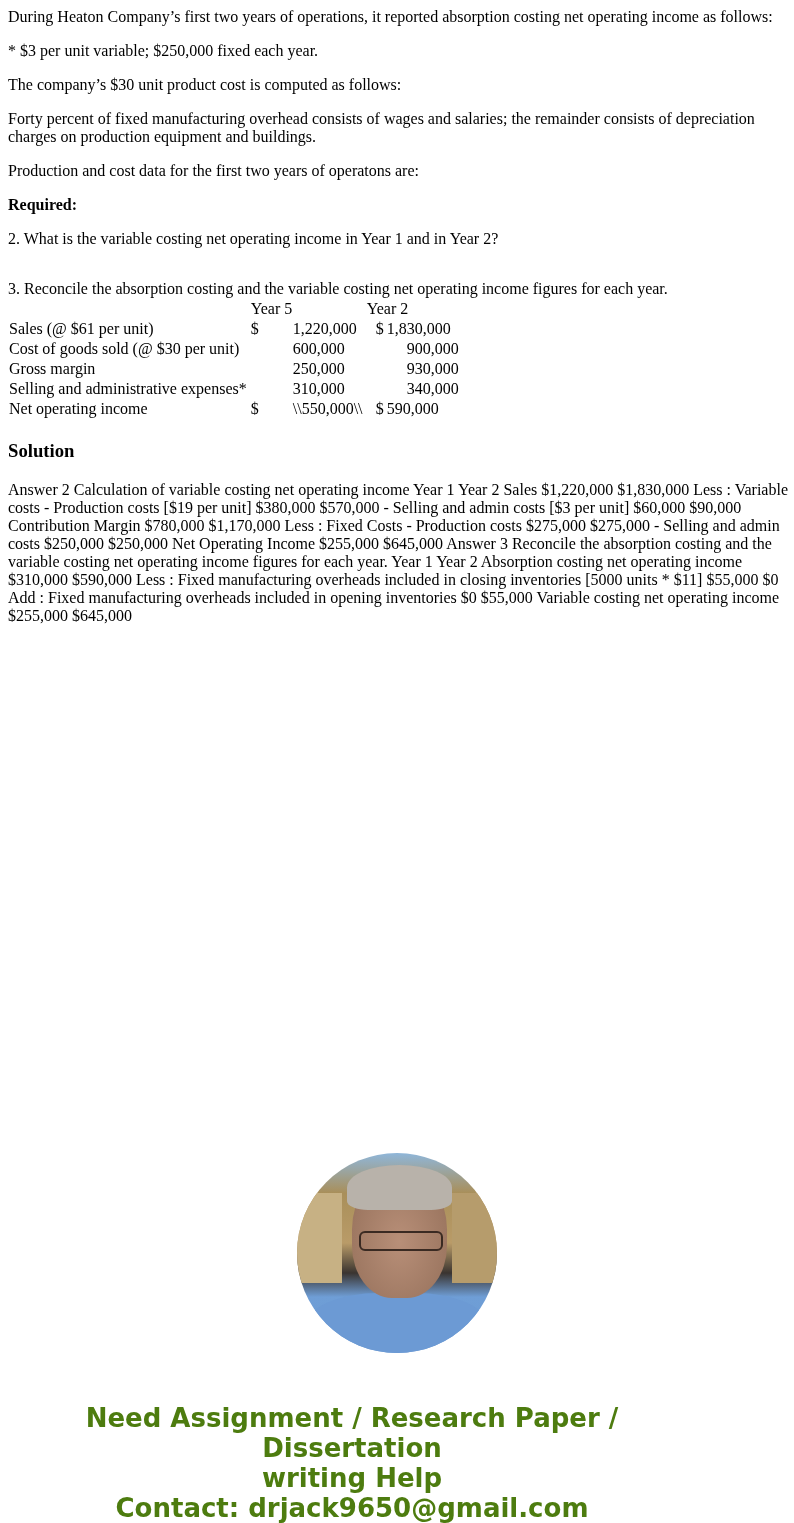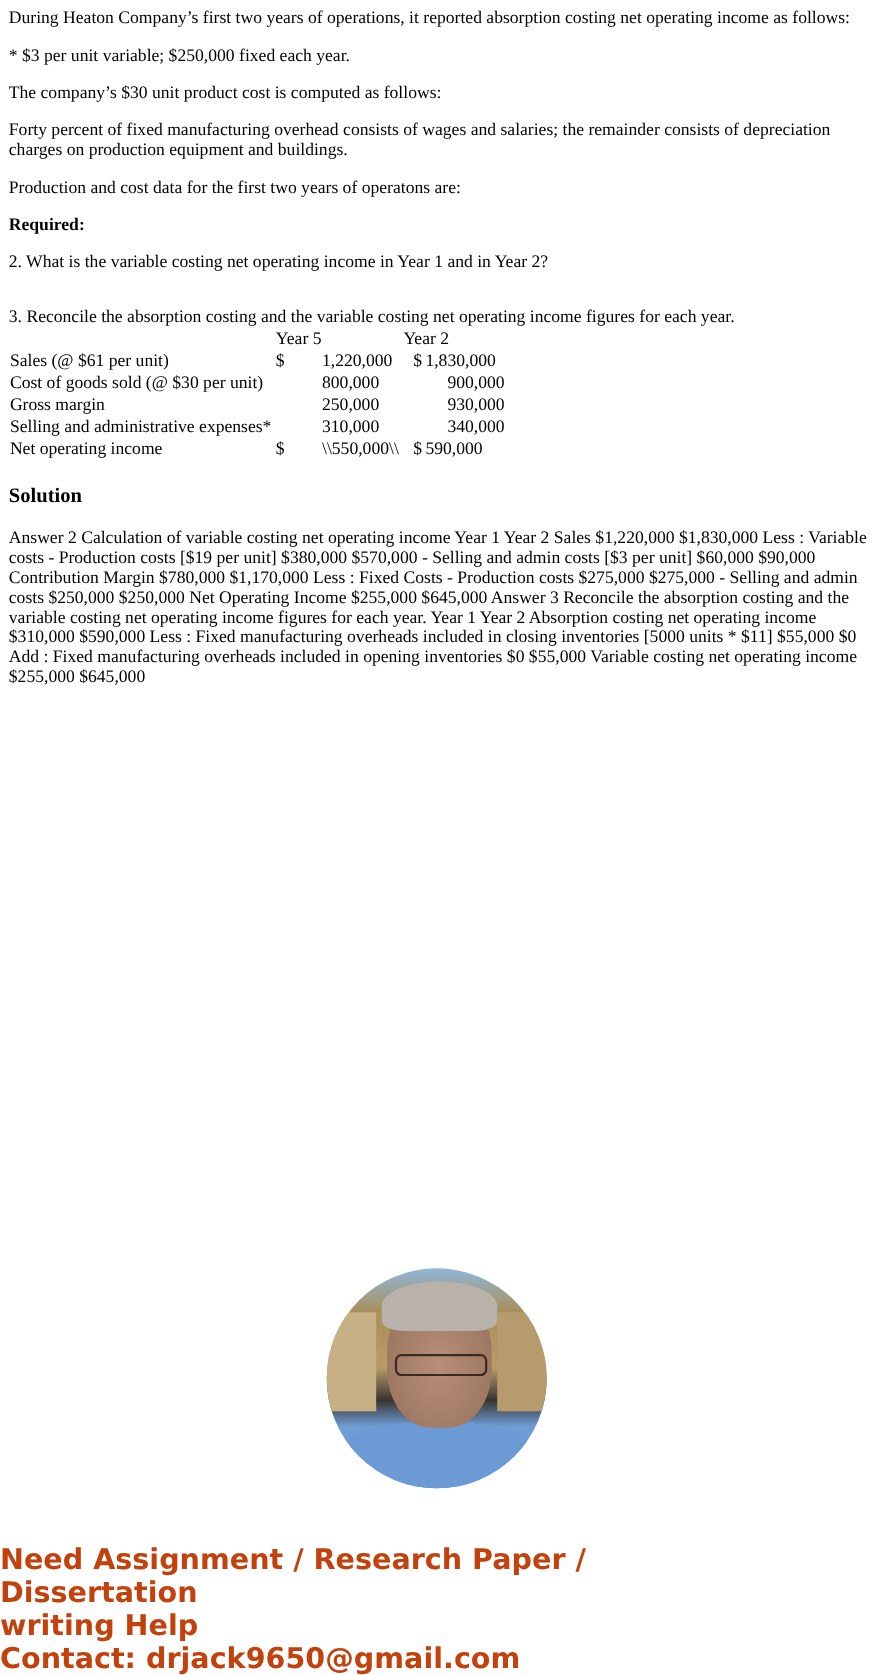--- a/index.html
+++ b/index.html
@@ -61,23 +61,23 @@
       background: #6c9ad4; border-radius: 40% 40% 0 0;
     }
     .avatar .wall-left {
       position: absolute; left: 0; top: 40px; width: 45px; height: 90px; background: #c7b184;
     }
     .avatar .wall-right {
       position: absolute; right: 0; top: 40px; width: 45px; height: 90px; background: #b69c6c;
     }
 
     .promo {
-      position: absolute; left: 0; top: 1403px; width: 704px; text-align: left;
+      position: absolute; left: 0; top: 1403px; width: 704px; text-align: center;
       font-family: "DejaVu Sans", sans-serif; font-weight: bold; font-size: 26px;
-      line-height: 30px; color: #c2410c;
+      line-height: 30px; color: #4d7c0f;
     }
   </style>
 </head>
 <body>
 
 <div class="content">
   <p class="p1">During Heaton Company’s first two years of operations, it reported absorption costing net operating income as follows:</p>
   <p class="p2">* $3 per unit variable; $250,000 fixed each year.</p>
   <p class="p3">The company’s $30 unit product cost is computed as follows:</p>
   <p class="p4">Forty percent of fixed manufacturing overhead consists of wages and salaries; the remainder consists of depreciation charges on production equipment and buildings.</p>
@@ -96,21 +96,21 @@
       <tr>
         <td class="c-label">Sales (@ $61 per unit)</td>
         <td class="c-dol1">$</td>
         <td class="c-y1">1,220,000</td>
         <td class="c-dol2 pad-y2-left">$</td>
         <td class="c-y2">1,830,000</td>
       </tr>
       <tr>
         <td class="c-label">Cost of goods sold (@ $30 per unit)</td>
         <td class="c-dol1"></td>
-        <td class="c-y1">800,000</td>
+        <td class="c-y1">600,000</td>
         <td class="c-dol2 pad-y2-left"></td>
         <td class="c-y2" style="text-align:right; padding-right:12px;">900,000</td>
       </tr>
       <tr>
         <td class="c-label">Gross margin</td>
         <td class="c-dol1"></td>
         <td class="c-y1">250,000</td>
         <td class="c-dol2 pad-y2-left"></td>
         <td class="c-y2" style="text-align:right; padding-right:12px;">930,000</td>
       </tr>

